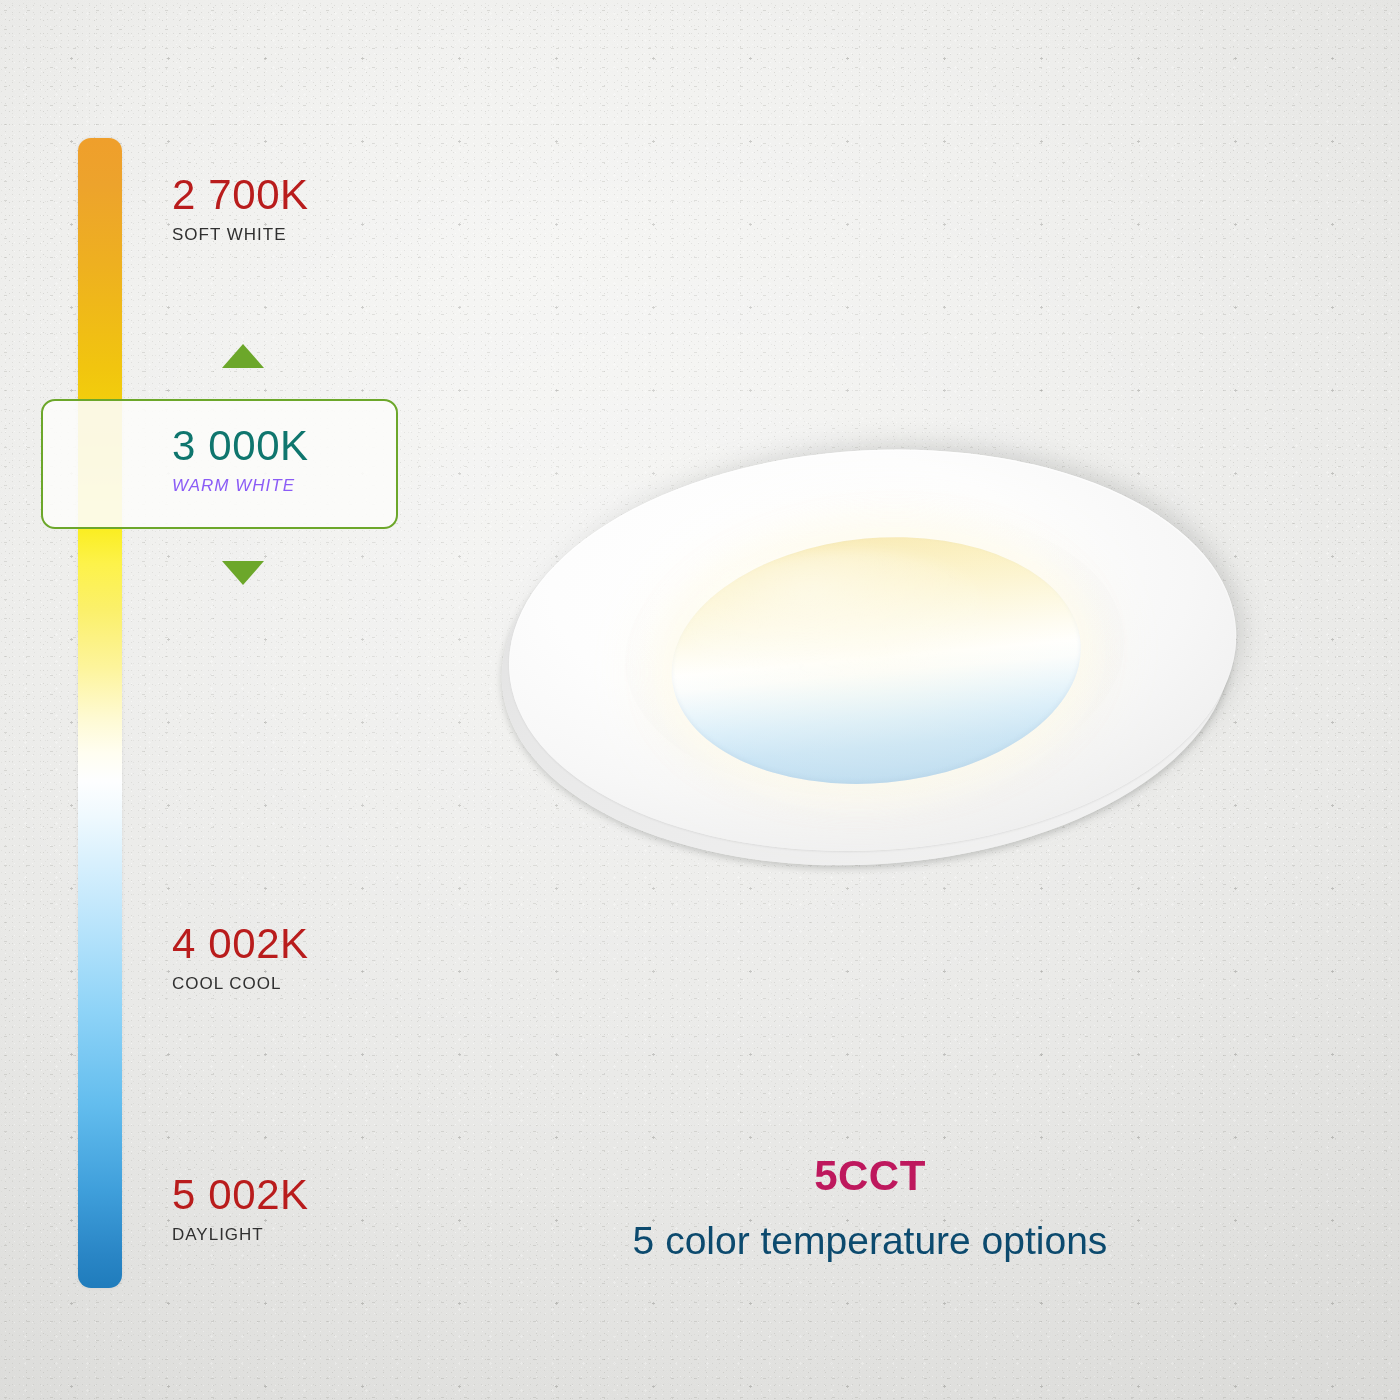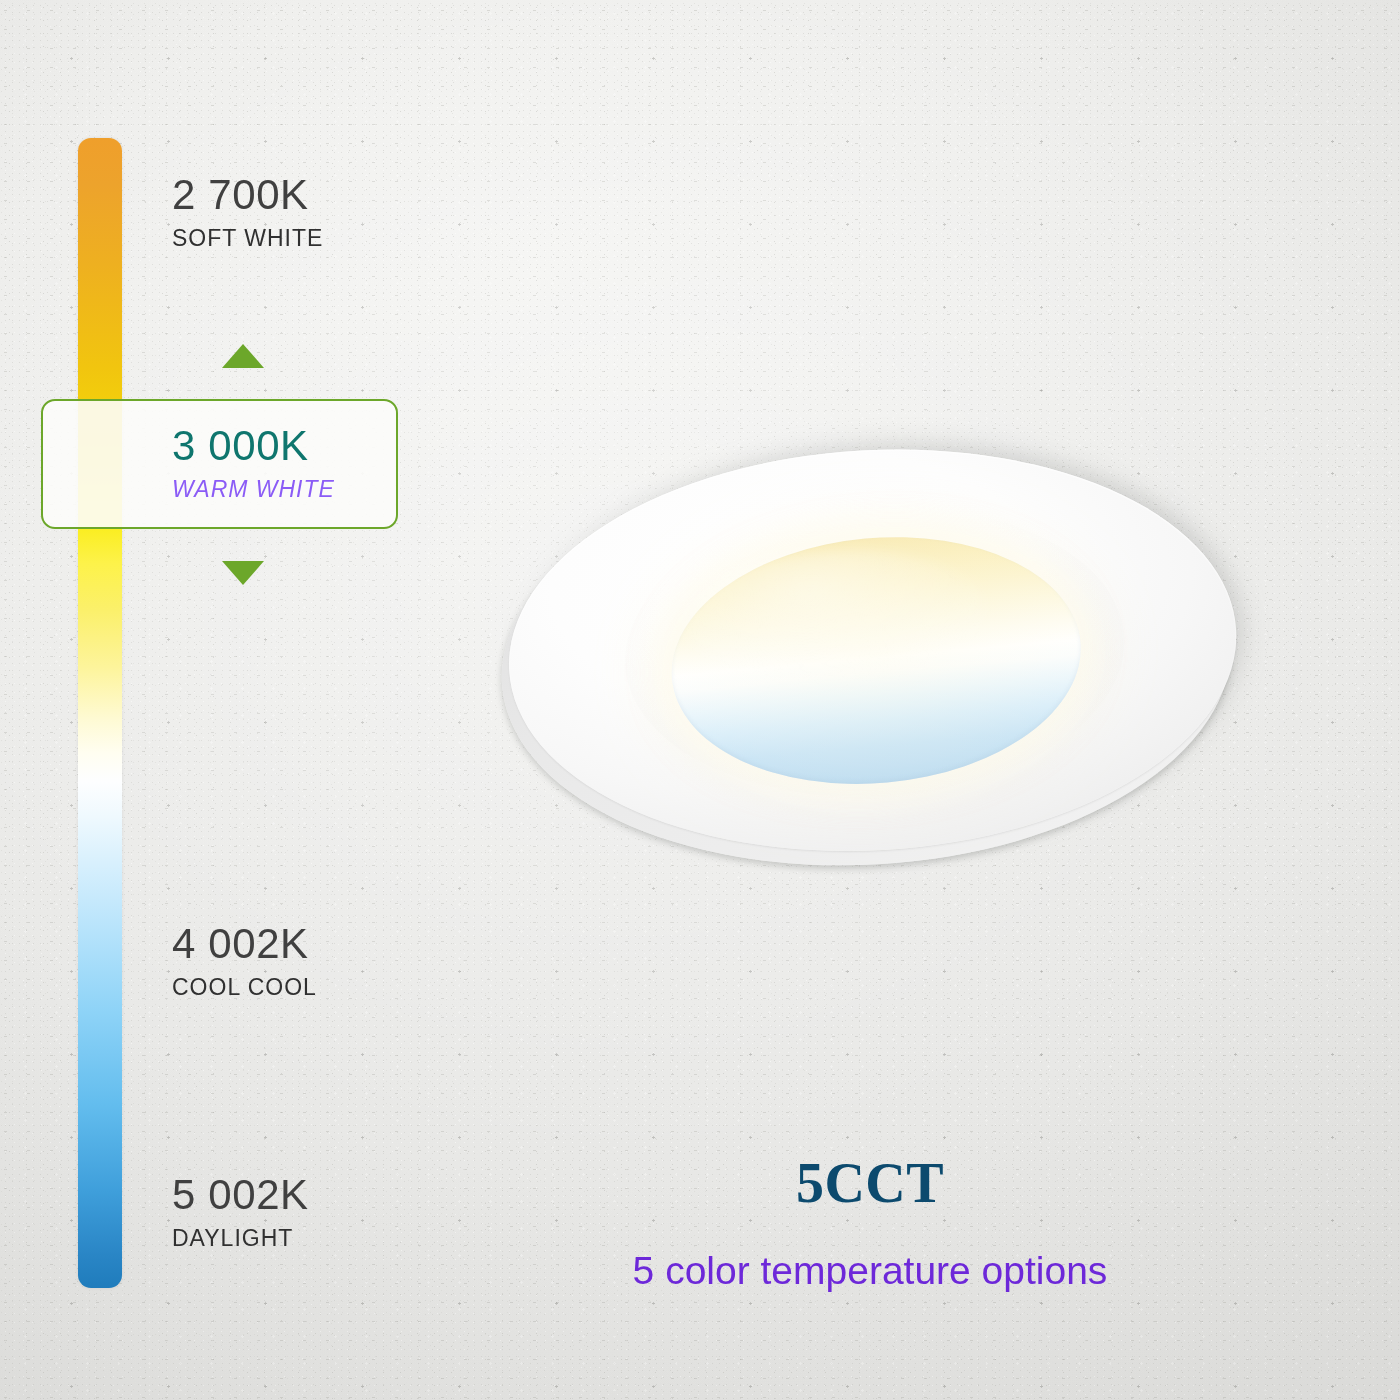--- a/index.html
+++ b/index.html
@@ -125,26 +125,26 @@
     border-radius: 14px;
     background: rgba(252,252,250,.90);
   }
 
   
   .cct-label { position: absolute; }
   .cct-kelvin {
     font-size: 42px;
     font-weight: 400;
     letter-spacing: .6px;
-    color: #404040;
+    color: #b91c1c;
     white-space: nowrap;
     line-height: 1.05;
   }
   .cct-name {
-    font-size: 23px;
+    font-size: 17px;
     font-weight: 400;
     letter-spacing: 1.0px;
     color: #303030;
     white-space: nowrap;
     margin-top: 9px;
     line-height: 1.05;
   }
   .cct-label.is-selected .cct-kelvin { color: #0f766e; }
   .cct-label.is-selected .cct-name   { color: #8b5cf6; font-style: italic; }
 
@@ -248,32 +248,31 @@
   }
 
   
   #headline-block {
     position: absolute;
     left: 560px; top: 1155px;
     width: 620px;
     text-align: center;
   }
   #headline-title {
-    font-size: 56px;
+    font-size: 42px;
     font-weight: 700;
     letter-spacing: .5px;
-    color: #0c4a6e;
+    color: #be185d;
     line-height: 1.0;
-    font-family: Liberation Serif, serif;
   }
   #headline-sub {
-    margin-top: 40px;
+    margin-top: 24px;
     font-size: 39px;
     font-weight: 400;
-    color: #6d28d9;
+    color: #0c4a6e;
     line-height: 1.05;
   }
 </style>
 </head>
 <body>
 
 <div id="stage">
 
   <div class="bg-base"></div>
   <div class="bg-noise"></div>

